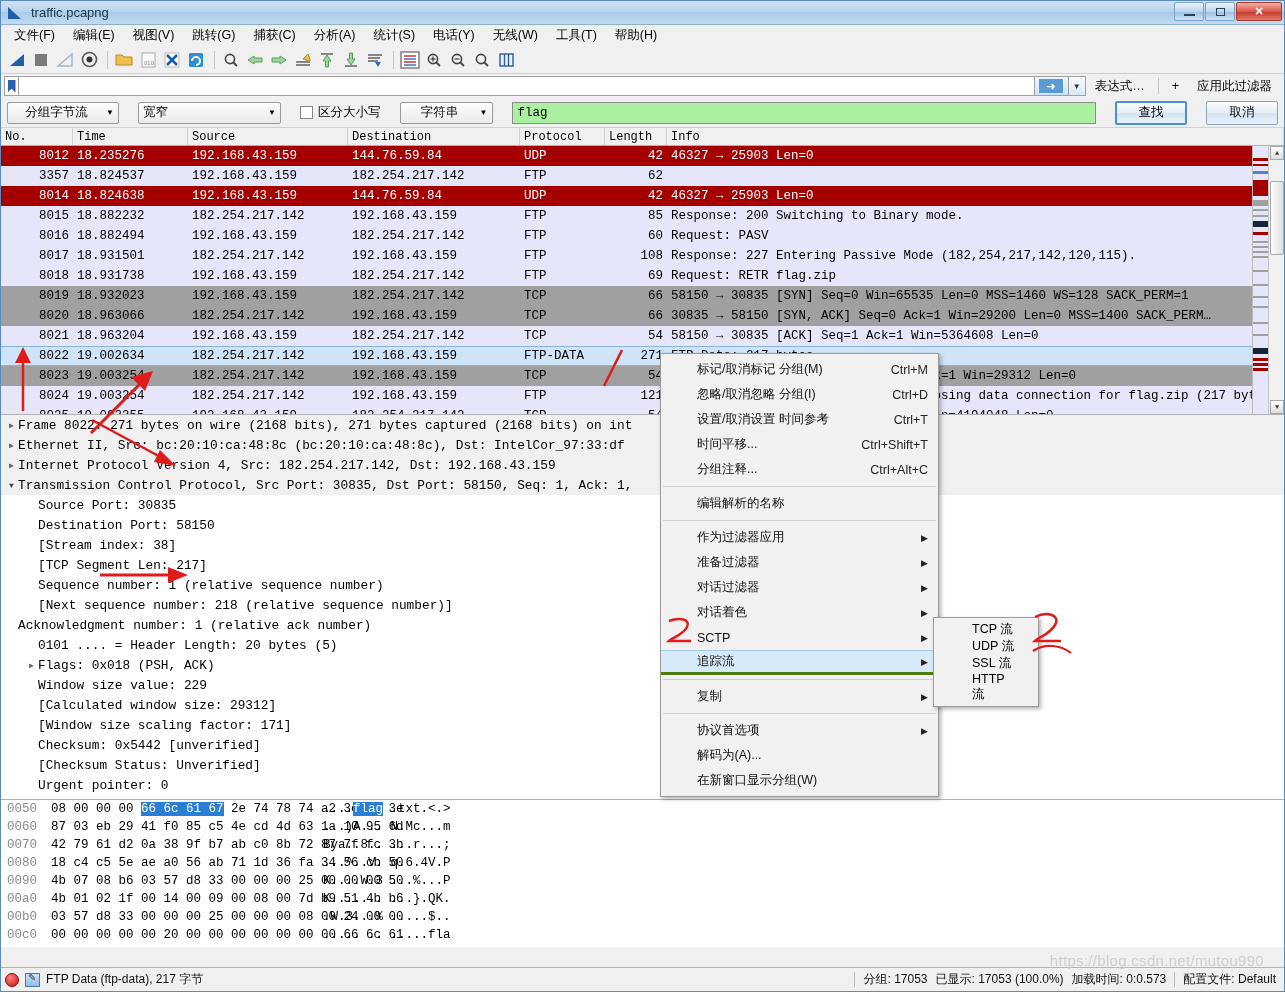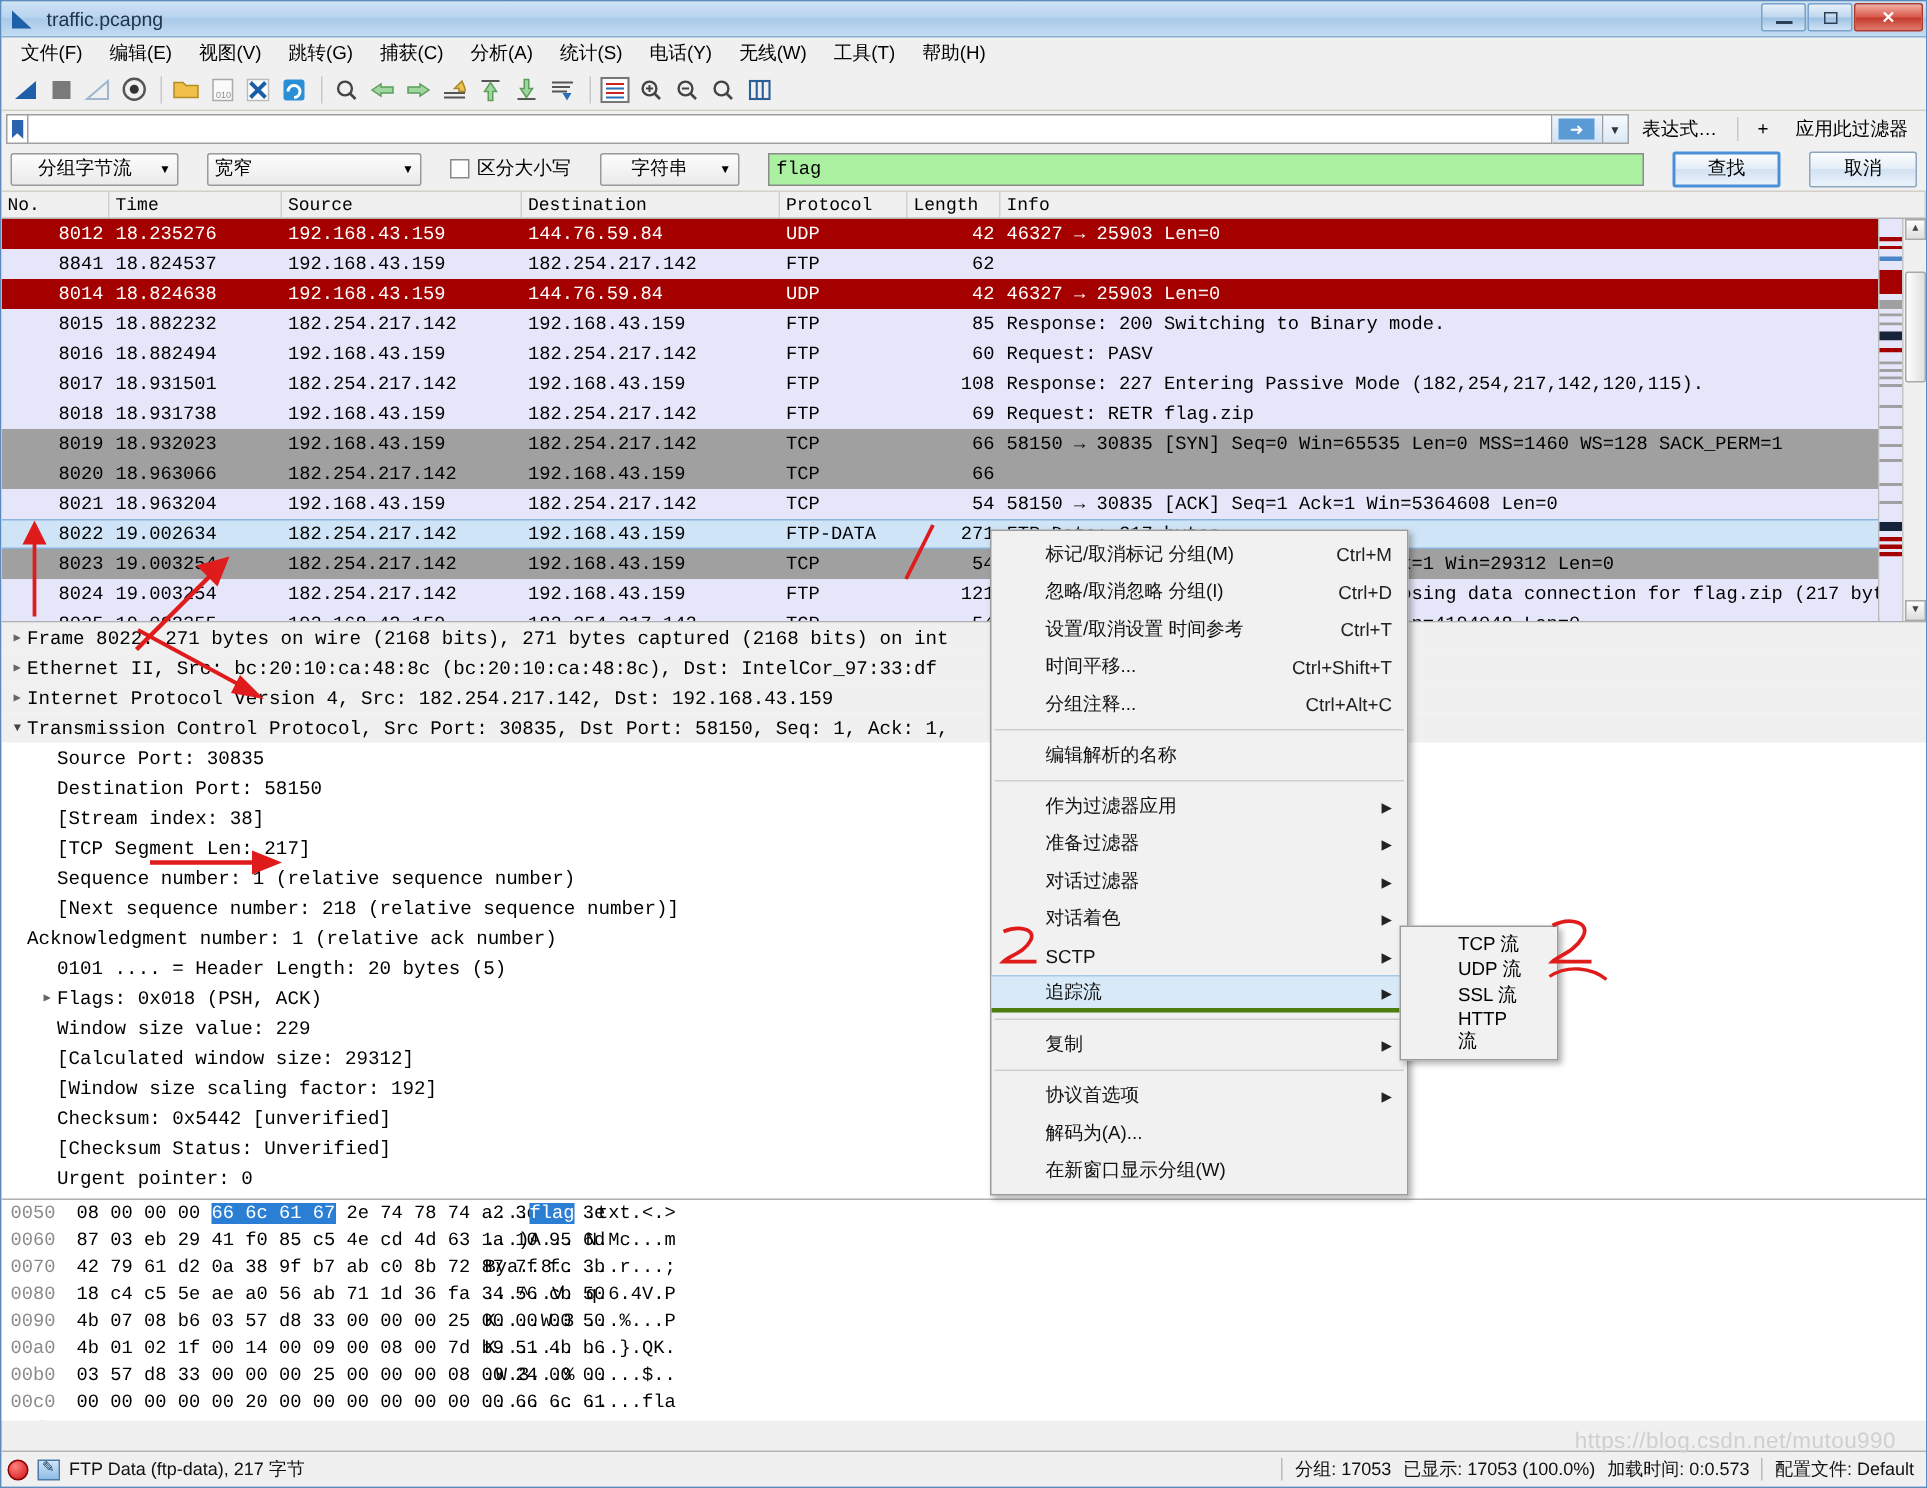--- a/index.html
+++ b/index.html
@@ -511,21 +511,21 @@
         <div class="prow r-red">
           <div class="c c-no">8012</div>
           <div class="c c-time">18.235276</div>
           <div class="c c-src">192.168.43.159</div>
           <div class="c c-dst">144.76.59.84</div>
           <div class="c c-proto">UDP</div>
           <div class="c c-len">42</div>
           <div class="c c-info">46327 → 25903 Len=0</div>
         </div>
         <div class="prow r-lav">
-          <div class="c c-no">8841</div>
+          <div class="c c-no">3357</div>
           <div class="c c-time">18.824537</div>
           <div class="c c-src">192.168.43.159</div>
           <div class="c c-dst">182.254.217.142</div>
           <div class="c c-proto">FTP</div>
           <div class="c c-len">62</div>
         </div>
         <div class="prow r-red">
           <div class="c c-no">8014</div>
           <div class="c c-time">18.824638</div>
           <div class="c c-src">192.168.43.159</div>
@@ -579,20 +579,21 @@
           <div class="c c-len">66</div>
           <div class="c c-info">58150 → 30835 [SYN] Seq=0 Win=65535 Len=0 MSS=1460 WS=128 SACK_PERM=1</div>
         </div>
         <div class="prow r-gray">
           <div class="c c-no">8020</div>
           <div class="c c-time">18.963066</div>
           <div class="c c-src">182.254.217.142</div>
           <div class="c c-dst">192.168.43.159</div>
           <div class="c c-proto">TCP</div>
           <div class="c c-len">66</div>
+          <div class="c c-info">30835 → 58150 [SYN, ACK] Seq=0 Ack=1 Win=29200 Len=0 MSS=1400 SACK_PERM…</div>
         </div>
         <div class="prow r-lav">
           <div class="c c-no">8021</div>
           <div class="c c-time">18.963204</div>
           <div class="c c-src">192.168.43.159</div>
           <div class="c c-dst">182.254.217.142</div>
           <div class="c c-proto">TCP</div>
           <div class="c c-len">54</div>
           <div class="c c-info">58150 → 30835 [ACK] Seq=1 Ack=1 Win=5364608 Len=0</div>
         </div>
@@ -748,21 +749,21 @@
         <div class="drow" style="padding-left: 24px;">
           <span class="tri"></span>
           <span>Window size value: 229</span>
         </div>
         <div class="drow" style="padding-left: 24px;">
           <span class="tri"></span>
           <span>[Calculated window size: 29312]</span>
         </div>
         <div class="drow" style="padding-left: 24px;">
           <span class="tri"></span>
-          <span>[Window size scaling factor: 192]</span>
+          <span>[Window size scaling factor: 171]</span>
         </div>
         <div class="drow" style="padding-left: 24px;">
           <span class="tri"></span>
           <span>Checksum: 0x5442 [unverified]</span>
         </div>
         <div class="drow" style="padding-left: 24px;">
           <span class="tri"></span>
           <span>[Checksum Status: Unverified]</span>
         </div>
         <div class="drow" style="padding-left: 24px;">

